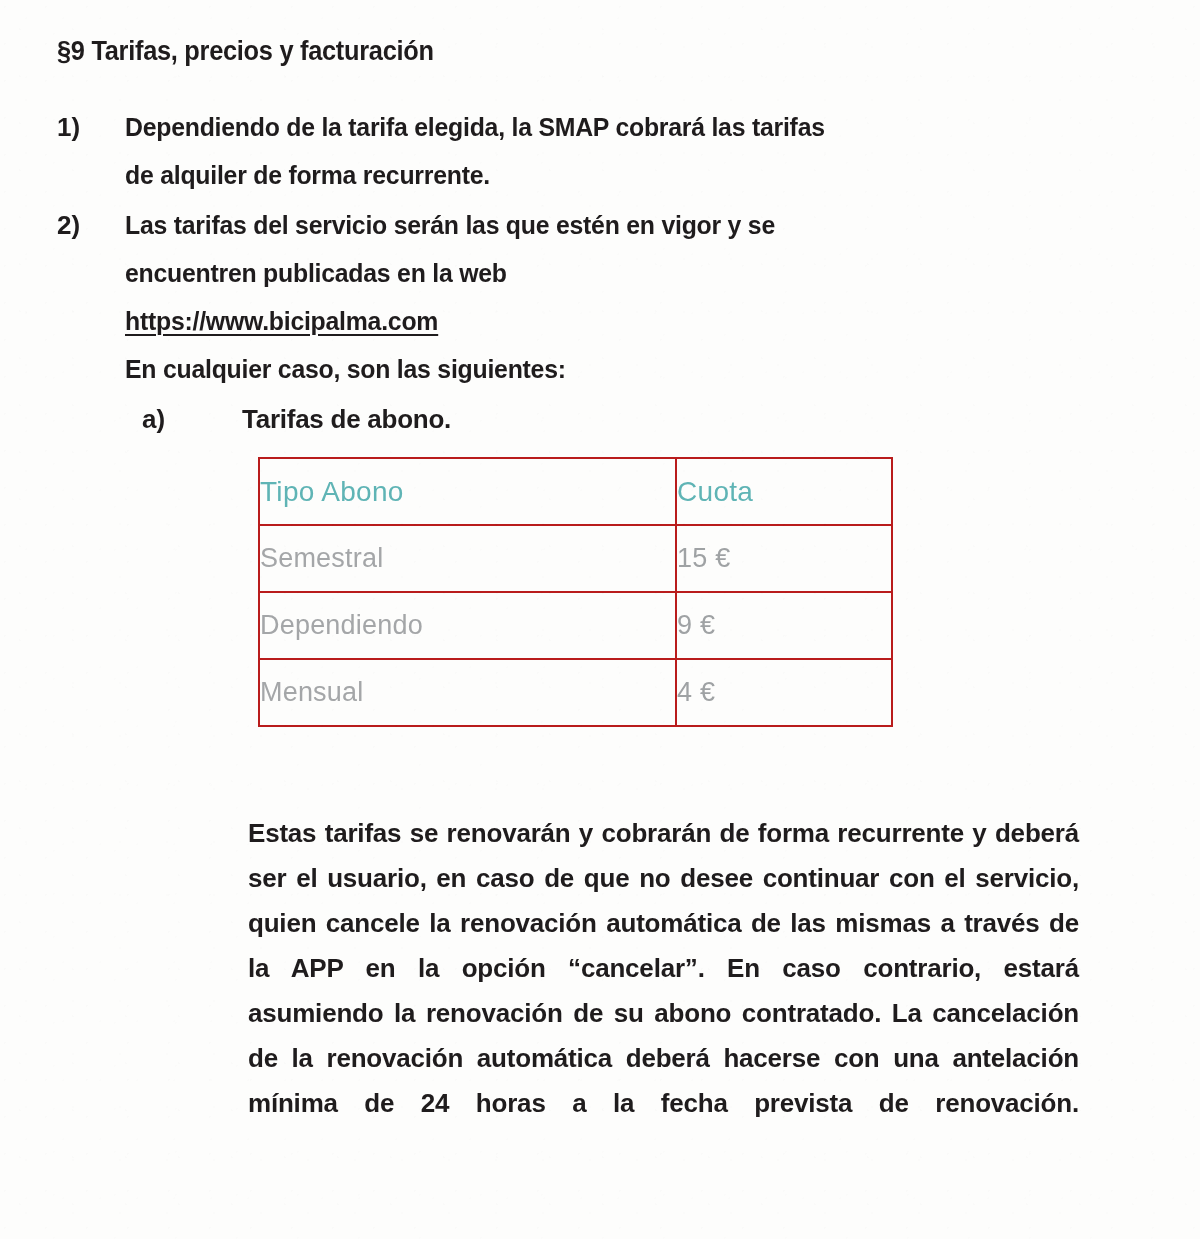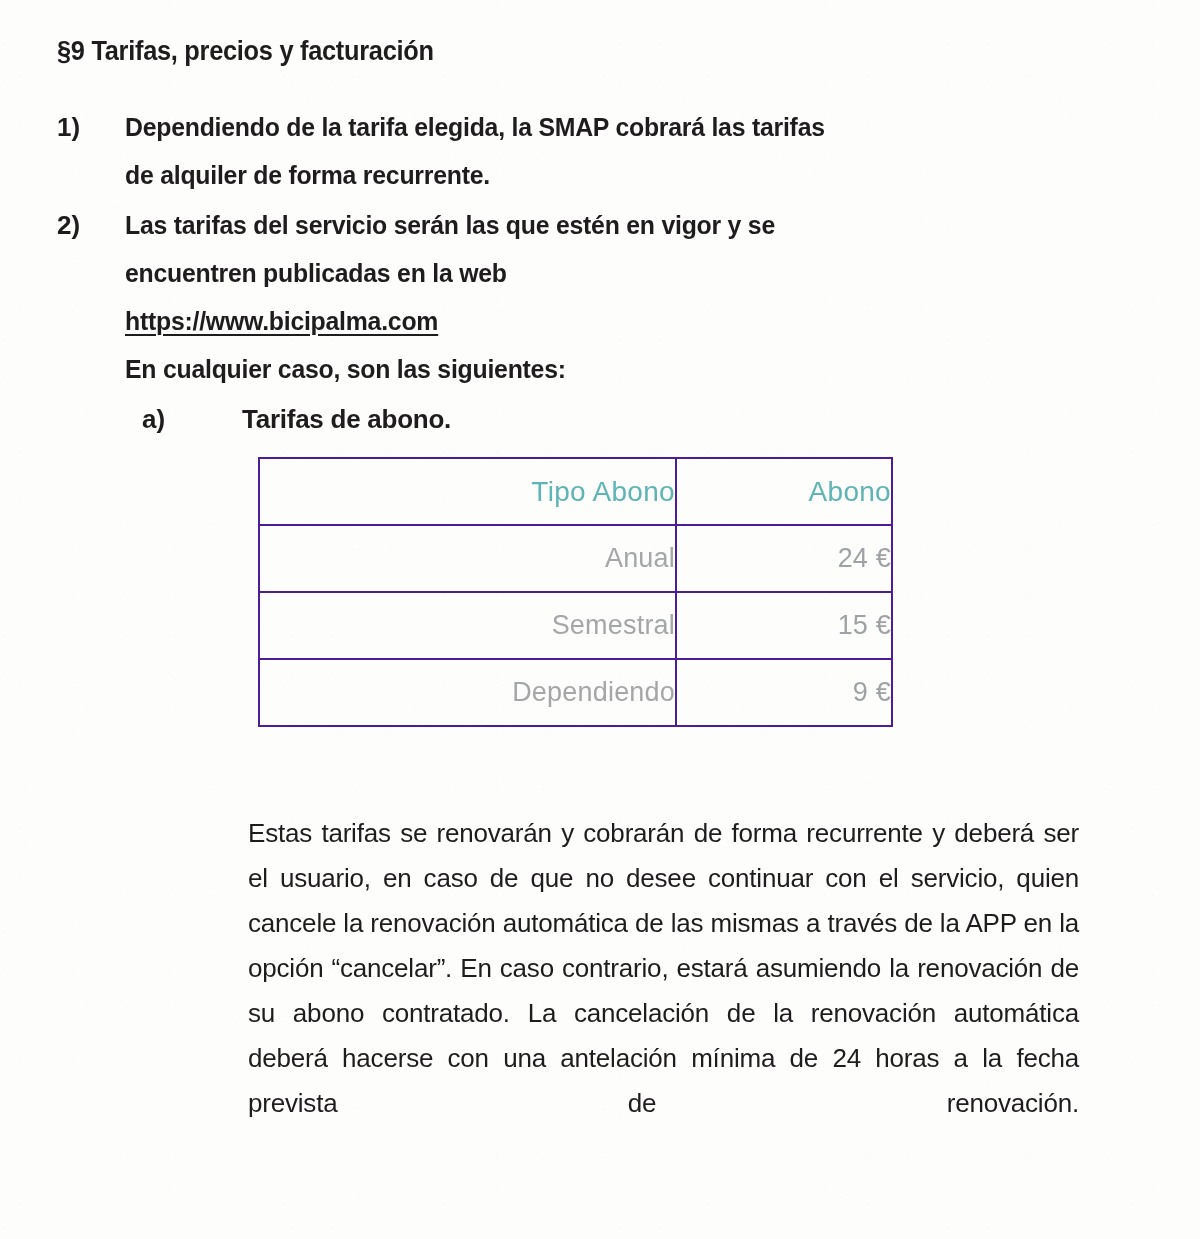--- a/index.html
+++ b/index.html
@@ -126,22 +126,22 @@
     top: 457px;
     width: 633px;
   }
   table.rate-table {
     border-collapse: collapse;
     width: 633px;
     table-layout: fixed;
   }
   table.rate-table td,
   table.rate-table th {
-    border: 2px solid #4c1d95;
-    text-align: right;
+    border: 2px solid #b91c1c;
+    text-align: left;
     vertical-align: middle;
     height: 65px;
     padding: 0;
     font-weight: normal;
   }
   table.rate-table col.c1 { width: 417px; }
   table.rate-table col.c2 { width: 216px; }
 
   .rate-table th {
     font-size: 28px;
@@ -159,21 +159,21 @@
     color: #9fa2a4;
   }
 
   
   .closing-para {
     position: absolute;
     left: 248px;
     top: 811px;
     width: 831px;
     font-size: 26px;
-    font-weight: normal;
+    font-weight: bold;
     line-height: 45px;
     letter-spacing: -0.2px;
     color: #1f1c1d;
     text-align: justify;
     text-justify: inter-word;
   }
   .closing-para::after {
     content: "";
     display: inline-block;
     width: 100%;
@@ -215,35 +215,35 @@
 
   <div class="rate-table-wrap">
     <table class="rate-table">
       <colgroup>
           <col class="c1">
           <col class="c2">
         </colgroup>
       <thead>
         <tr>
           <th>Tipo Abono</th>
-          <th>Abono</th>
+          <th>Cuota</th>
         </tr>
       </thead>
       <tbody>
         <tr>
-          <td>Anual</td>
-          <td class="amount">24 €</td>
-        </tr>
-        <tr>
           <td>Semestral</td>
           <td class="amount">15 €</td>
         </tr>
         <tr>
           <td>Dependiendo</td>
           <td class="amount">9 €</td>
+        </tr>
+        <tr>
+          <td>Mensual</td>
+          <td class="amount">4 €</td>
         </tr>
       </tbody>
     </table>
   </div>
 
   <div class="closing-para">Estas tarifas se renovarán y cobrarán de forma recurrente y deberá ser el usuario, en caso de que no desee continuar con el servicio, quien cancele la renovación automática de las mismas a través de la APP en la opción “cancelar”. En caso contrario, estará asumiendo la renovación de su abono contratado. La cancelación de la renovación automática deberá hacerse con una antelación mínima de 24 horas a la fecha prevista de renovación.</div>
 
 </div>
 
 <div class="scan-noise"></div>

